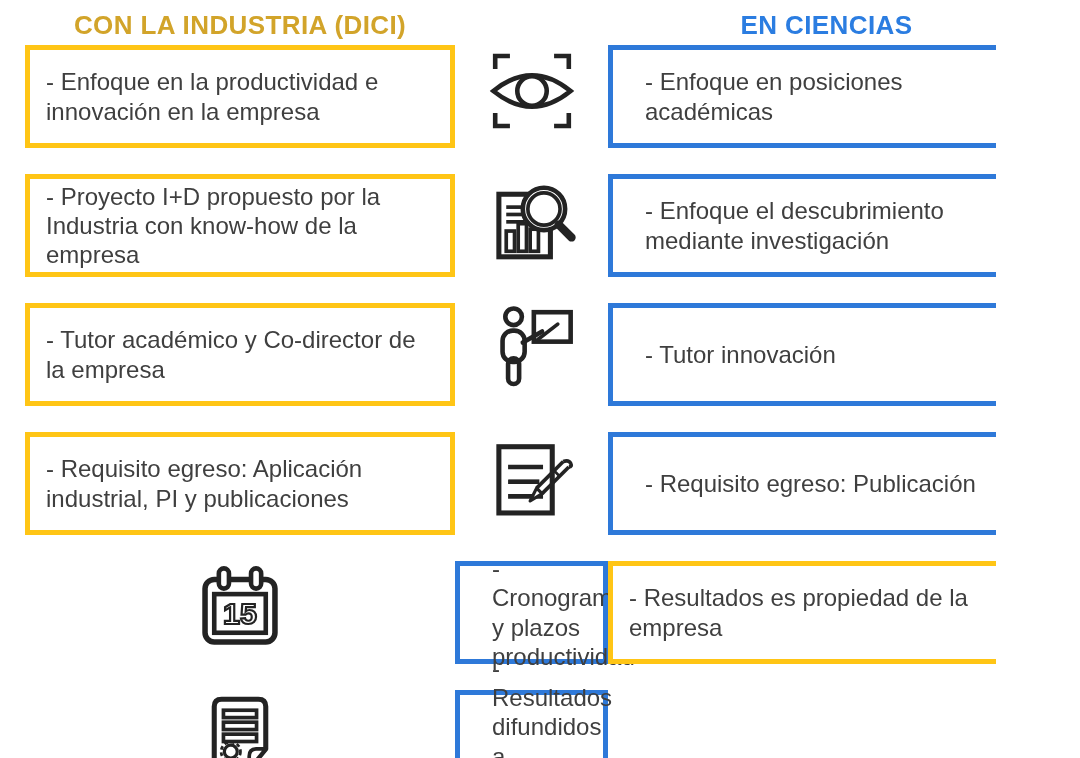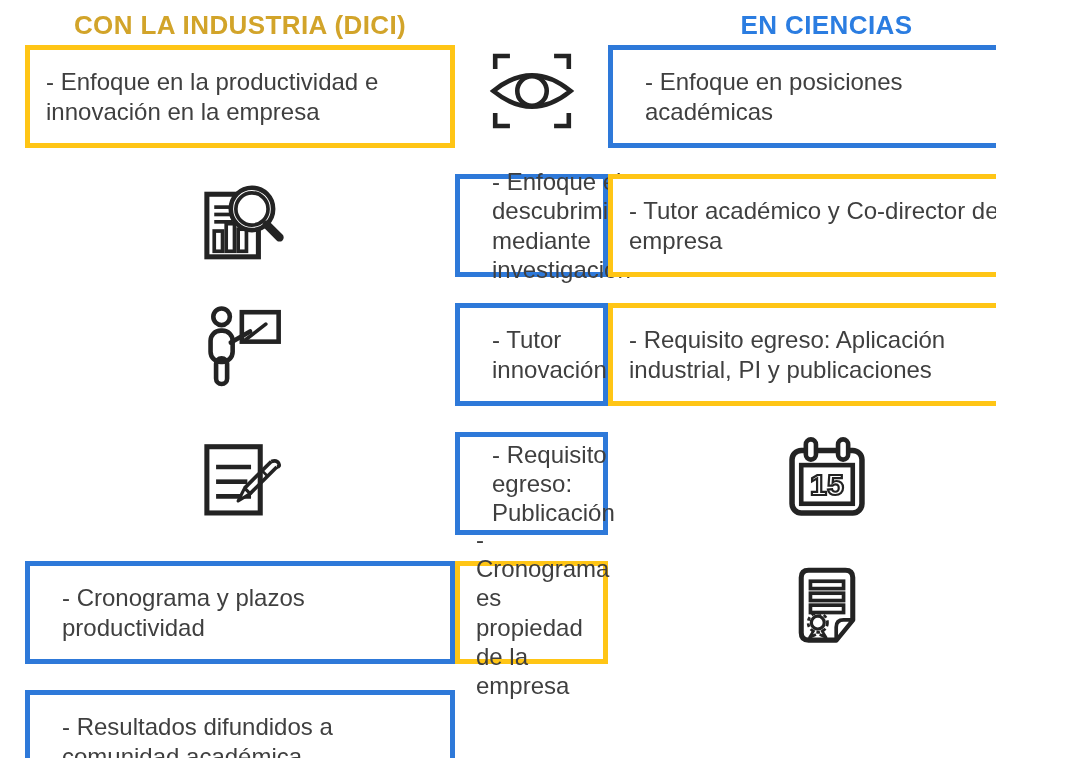--- a/index.html
+++ b/index.html
@@ -91,20 +91,23 @@
         <path class="ic" stroke-width="5" d="M90 74 V88 H74"></path>
         <path class="ic" stroke-width="5" d="M26 88 H10 V74"></path>
         <path class="ic" stroke-width="5" d="M8 50 Q50 16 92 50 Q50 84 8 50 Z"></path>
         <circle class="ic" stroke-width="5" cx="50" cy="50" r="16"></circle>
       </svg>
     </div>
     <div class="box box--science">
       <p>- Enfoque en posiciones académicas</p>
     </div>
 
+    <div class="box box--industry">
+      <p>- Proyecto I+D propuesto por la Industria con know-how de la empresa</p>
+    </div>
     <div class="icon-cell">
       <svg width="92" height="92" viewBox="0 0 100 100" aria-hidden="true">
         <rect class="ic" stroke-width="5.5" x="14" y="22" width="56" height="68"></rect>
         <line class="ic" stroke-width="4" x1="22" y1="36" x2="42" y2="36"></line>
         <line class="ic" stroke-width="4" x1="22" y1="44" x2="42" y2="44"></line>
         <line class="ic" stroke-width="4" x1="22" y1="52" x2="42" y2="52"></line>
         <rect class="ic" stroke-width="4" x="22" y="62" width="9" height="22"></rect>
         <rect class="ic" stroke-width="4" x="35" y="54" width="9" height="30"></rect>
         <rect class="ic" stroke-width="4" x="48" y="60" width="9" height="24"></rect>
         <circle class="ic-fill" stroke-width="5" cx="63" cy="38" r="23"></circle>
@@ -160,21 +163,21 @@
         <rect class="ic-fill" stroke-width="5" x="27" y="8" width="11" height="22" rx="5.5"></rect>
         <rect class="ic-fill" stroke-width="5" x="62" y="8" width="11" height="22" rx="5.5"></rect>
         <text class="cal-num" x="50" y="69" text-anchor="middle">15</text>
       </svg>
     </div>
     <div class="box box--science">
       <p>- Cronograma y plazos productividad</p>
     </div>
 
     <div class="box box--industry">
-      <p>- Cronograma es propiedad de la empresa</p>
+      <p>- Resultados es propiedad de la empresa</p>
     </div>
     <div class="icon-cell">
       <svg width="92" height="92" viewBox="0 0 100 100" aria-hidden="true">
         <path class="ic" stroke-width="5.5" stroke-linejoin="round" d="M30 10 H70 Q78 10 78 18 V64 L60 86 H30 Q22 86 22 78 V18 Q22 10 30 10 Z"></path>
         <path class="ic-fill" stroke-width="4" stroke-linejoin="round" d="M78 64 H68 Q60 64 60 72 V86 Z"></path>
         <rect class="ic" stroke-width="4" x="32" y="22" width="36" height="8"></rect>
         <rect class="ic" stroke-width="4" x="32" y="35" width="36" height="8"></rect>
         <rect class="ic" stroke-width="4" x="32" y="48" width="36" height="8"></rect>
         <circle class="ic" stroke-width="3" stroke-dasharray="4 3" cx="40" cy="67" r="10.5"></circle>
         <circle class="ic" stroke-width="3.5" cx="40" cy="67" r="7"></circle>

